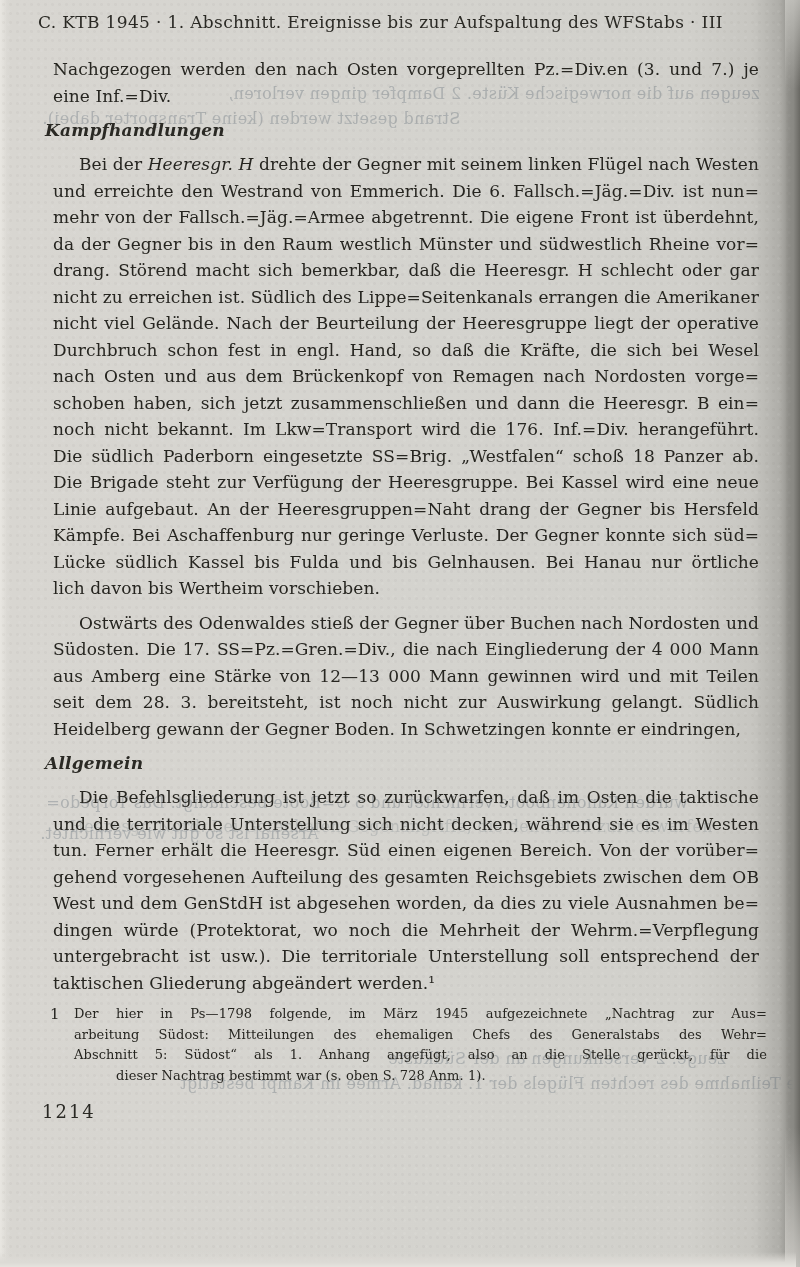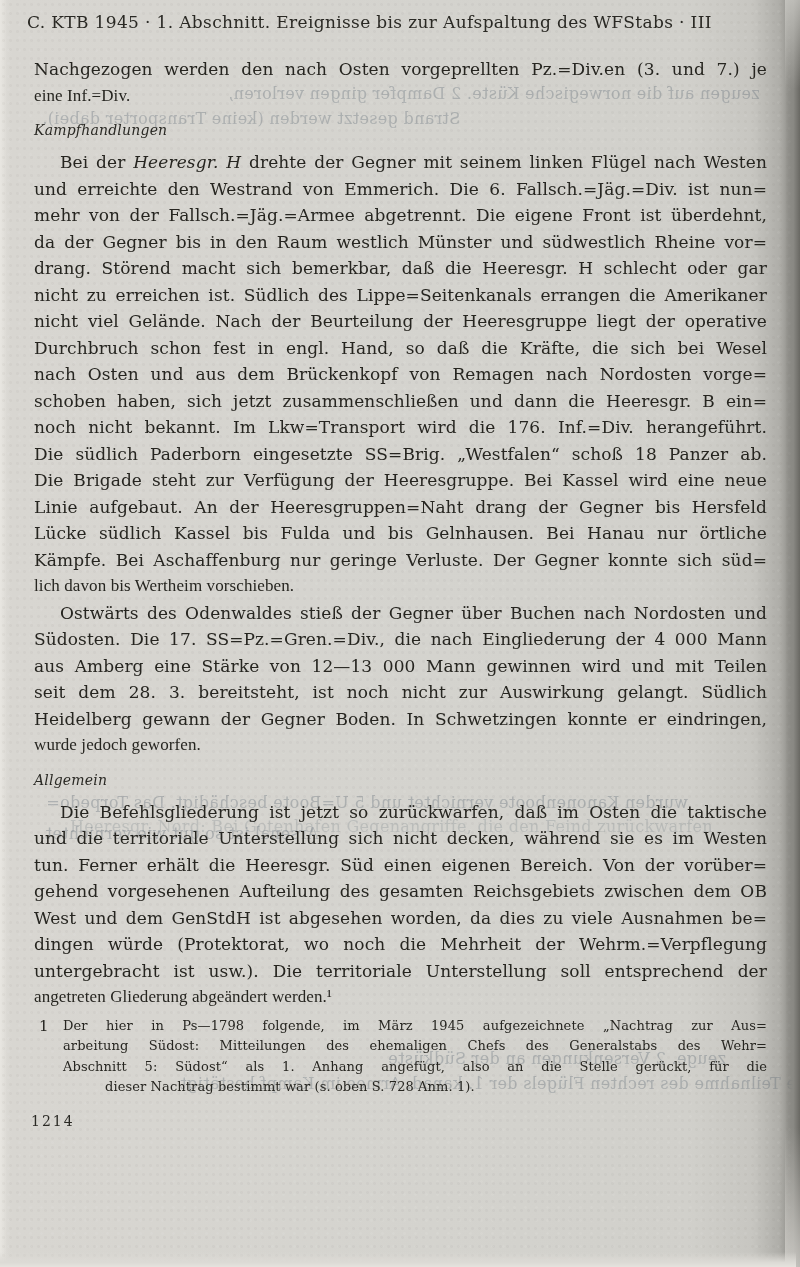--- a/index.html
+++ b/index.html
@@ -26,52 +26,52 @@
     background:
       linear-gradient(to bottom,rgba(211,210,205,.7) 0,rgba(211,210,205,0) 7%,
         rgba(211,210,205,0) 89%,rgba(219,217,212,.75) 100%),
       linear-gradient(to right,rgba(90,89,84,0),#8a8984 55%,#696863 100%);
   }
   .bottom-edge{
     position:absolute;left:0;right:4px;bottom:0;height:15px;
     background:linear-gradient(to bottom,rgba(228,226,221,0),#dcdad5 70%,#e5e3de);
   }
 
-  .content{position:absolute;top:10px;left:34px;right:33px;}
+  .content{position:absolute;top:10px;left:45px;right:33px;}
 
   .running-header{
     font-size:17px;letter-spacing:.35px;line-height:24px;margin:0 0 22px -7px;
     white-space:nowrap;color:#2a2924;
   }
 
-  .para{margin:0;}
+  .para{margin:8px;}
   .para .line{
     font-size:17px;line-height:26.5px;letter-spacing:.1px;
     text-align:justify;text-align-last:justify;
   }
-  .para .line:last-child{text-align-last:left;font-family:Liberation Serif, serif;}
+  .para .line:last-child{text-align-last:left;}
   .para.indent .line:first-child{text-indent:26px;}
 
   .section-heading{
-    font-family:"DejaVu Serif",serif;font-style:italic;font-weight:normal;
-    font-size:14px;line-height:26px;letter-spacing:.2px;margin:8px 0 6px 0;color:#2a2924;
+    font-family:"DejaVu Serif",serif;font-style:italic;font-weight:bold;
+    font-size:17px;line-height:26px;letter-spacing:.2px;margin:8px 0 6px 0;color:#2a2924;
   }
 
   .footnote{position:relative;margin-top:5px;padding-left:29px;}
   .fn-marker{
     position:absolute;left:5px;top:0;font-size:15px;line-height:20.5px;
   }
   .fn-text .line{
     font-size:13px;line-height:20.5px;letter-spacing:.1px;
     text-align:justify;text-align-last:justify;
   }
   .fn-text .line:last-child{text-align-last:left;margin-left:42px;}
 
   .page-number{
-    margin:15px 0 2px -3px;font-size:14px;letter-spacing:2px;color:#2a2924;
+    margin:15px 0 2px -3px;font-size:18px;letter-spacing:2px;color:#2a2924;
   }
 
   
   .bleed .line{
     position:absolute;white-space:nowrap;font-size:16px;letter-spacing:.3px;
     color:rgba(86,98,112,.32);transform:scaleX(-1);filter:blur(.55px);
   }
   .bleed .line:nth-child(1){top:84px;left:228px;}
   .bleed .line:nth-child(2){top:109px;left:42px;}
   .bleed .line:nth-child(3){top:793px;left:46px;}
@@ -113,45 +113,44 @@
         <div class="line">drang. Störend macht sich bemerkbar, daß die Heeresgr. H schlecht oder gar</div>
         <div class="line">nicht zu erreichen ist. Südlich des Lippe=Seitenkanals errangen die Amerikaner</div>
         <div class="line">nicht viel Gelände. Nach der Beurteilung der Heeresgruppe liegt der operative</div>
         <div class="line">Durchbruch schon fest in engl. Hand, so daß die Kräfte, die sich bei Wesel</div>
         <div class="line">nach Osten und aus dem Brückenkopf von Remagen nach Nordosten vorge=</div>
         <div class="line">schoben haben, sich jetzt zusammenschließen und dann die Heeresgr. B ein=</div>
         <div class="line">noch nicht bekannt. Im Lkw=Transport wird die 176. Inf.=Div. herangeführt.</div>
         <div class="line">Die südlich Paderborn eingesetzte SS=Brig. „Westfalen“ schoß 18 Panzer ab.</div>
         <div class="line">Die Brigade steht zur Verfügung der Heeresgruppe. Bei Kassel wird eine neue</div>
         <div class="line">Linie aufgebaut. An der Heeresgruppen=Naht drang der Gegner bis Hersfeld</div>
+        <div class="line">Kämpfe. Bei Aschaffenburg nur geringe Verluste. Der Gegner konnte sich süd=</div>
         <div class="line">Lücke südlich Kassel bis Fulda und bis Gelnhausen. Bei Hanau nur örtliche</div>
-        <div class="line">Kämpfe. Bei Aschaffenburg nur geringe Verluste. Der Gegner konnte sich süd=</div>
         <div class="line">lich davon bis Wertheim vorschieben.</div>
       </div>
 
     <div class="para indent">
         <div class="line">Ostwärts des Odenwaldes stieß der Gegner über Buchen nach Nordosten und</div>
         <div class="line">Südosten. Die 17. SS=Pz.=Gren.=Div., die nach Eingliederung der 4 000 Mann</div>
         <div class="line">aus Amberg eine Stärke von 12—13 000 Mann gewinnen wird und mit Teilen</div>
         <div class="line">seit dem 28. 3. bereitsteht, ist noch nicht zur Auswirkung gelangt. Südlich</div>
         <div class="line">Heidelberg gewann der Gegner Boden. In Schwetzingen konnte er eindringen,</div>
-        <div class="line">wurde jedoch geworfen.</div>
       </div>
 
     <h3 class="section-heading">Allgemein</h3>
 
     <div class="para indent">
         <div class="line">Die Befehlsgliederung ist jetzt so zurückwarfen, daß im Osten die taktische</div>
         <div class="line">und die territoriale Unterstellung sich nicht decken, während sie es im Westen</div>
         <div class="line">tun. Ferner erhält die Heeresgr. Süd einen eigenen Bereich. Von der vorüber=</div>
         <div class="line">gehend vorgesehenen Aufteilung des gesamten Reichsgebiets zwischen dem OB</div>
         <div class="line">West und dem GenStdH ist abgesehen worden, da dies zu viele Ausnahmen be=</div>
         <div class="line">dingen würde (Protektorat, wo noch die Mehrheit der Wehrm.=Verpflegung</div>
         <div class="line">untergebracht ist usw.). Die territoriale Unterstellung soll entsprechend der</div>
-        <div class="line">angetreten Gliederung abgeändert werden.¹</div>
+        <div class="line">taktischen Gliederung abgeändert werden.¹</div>
       </div>
 
     <div class="footnote">
       <span class="fn-marker">1</span>
       <div class="fn-text">
           <div class="line">Der hier in Ps—1798 folgende, im März 1945 aufgezeichnete „Nachtrag zur Aus=</div>
           <div class="line">arbeitung Südost: Mitteilungen des ehemaligen Chefs des Generalstabs des Wehr=</div>
           <div class="line">Abschnitt 5: Südost“ als 1. Anhang angefügt, also an die Stelle gerückt, für die</div>
           <div class="line">dieser Nachtrag bestimmt war (s. oben S. 728 Anm. 1).</div>
         </div>

